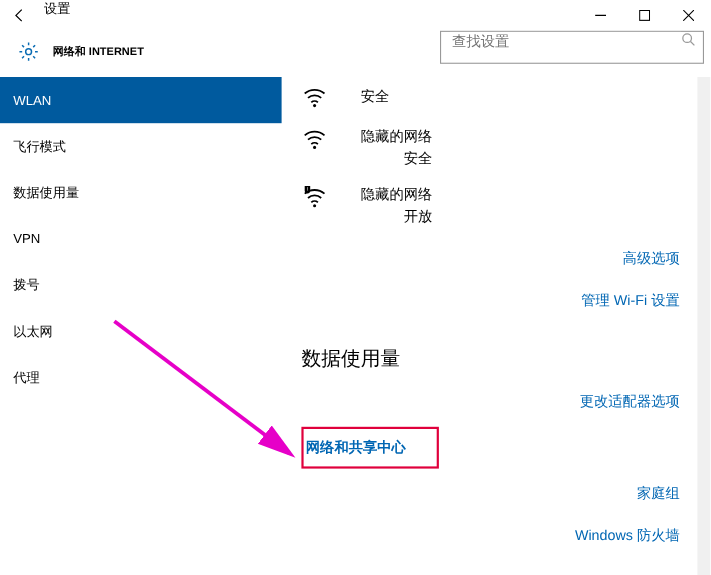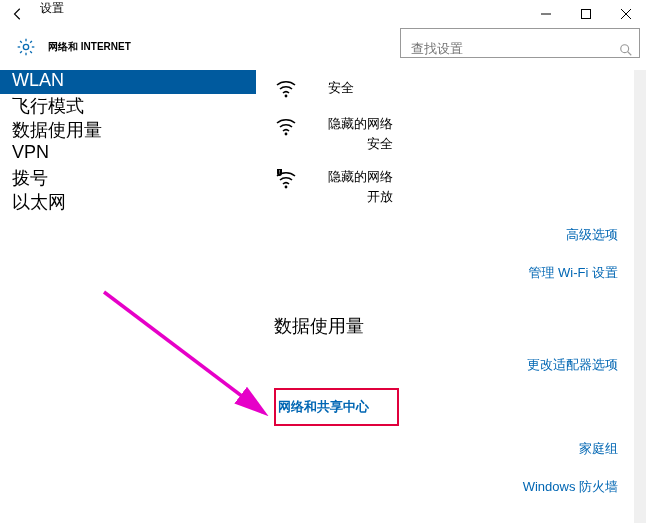--- a/index.html
+++ b/index.html
@@ -47,37 +47,37 @@
   }
   .gear { width: 20px; height: 20px; }
   .breadcrumb {
     font-size: 10px; font-weight: 600;
     padding-left: 12px;
   }
   .search {
     position: absolute; right: 6px; top: -2px;
     width: 240px; height: 30px;
     border: 1px solid #999;
-    display: flex; align-items: flex-end;
+    display: flex; align-items: flex-start;
     padding: 0 6px 0 8px;
     background: #fff;
   }
   .search input {
     border: none; outline: none; flex: 1; font-size: 13px;
     font-family: inherit; color: #666;
   }
   .search .icon { width: 14px; height: 14px; opacity: .6; }
 
   .body { display: flex; height: calc(523px - 70px); }
   .sidebar { width: 256px; }
   .sidebar-item {
-    height: 24px;
-    display: flex; 
+    height: 42px;
+    display: flex; align-items: center;
     padding-left: 12px;
-    font-size: 18px;
+    font-size: 12px;
   }
   .sidebar-item.sel { background: #005a9e; color: #fff; }
   .content {
     flex: 1;
     padding: 0 16px 10px 18px;
     border-right: 12px solid #f0f0f0;
     position: relative;
     overflow: hidden;
   }
   .content .scroll-track-marker {
@@ -185,20 +185,23 @@
       </div>
     <div class="sidebar-item">
         <span>VPN</span>
       </div>
     <div class="sidebar-item">
         <span>拨号</span>
       </div>
     <div class="sidebar-item">
         <span>以太网</span>
       </div>
+    <div class="sidebar-item">
+        <span>代理</span>
+      </div>
   </div>
 
   <div class="content">
     <div class="scroll-track-marker"></div>
 
     <div class="wifi-row">
       <svg class="wifi-icon" viewBox="0 0 24 24">
         <path d="M3 9 A14 14 0 0 1 21 9" stroke="#000" stroke-width="1.6" fill="none"></path>
         <path d="M6 13 A9 9 0 0 1 18 13" stroke="#000" stroke-width="1.6" fill="none"></path>
         <path d="M9 17 A4.5 4.5 0 0 1 15 17" stroke="#000" stroke-width="1.6" fill="none"></path>

